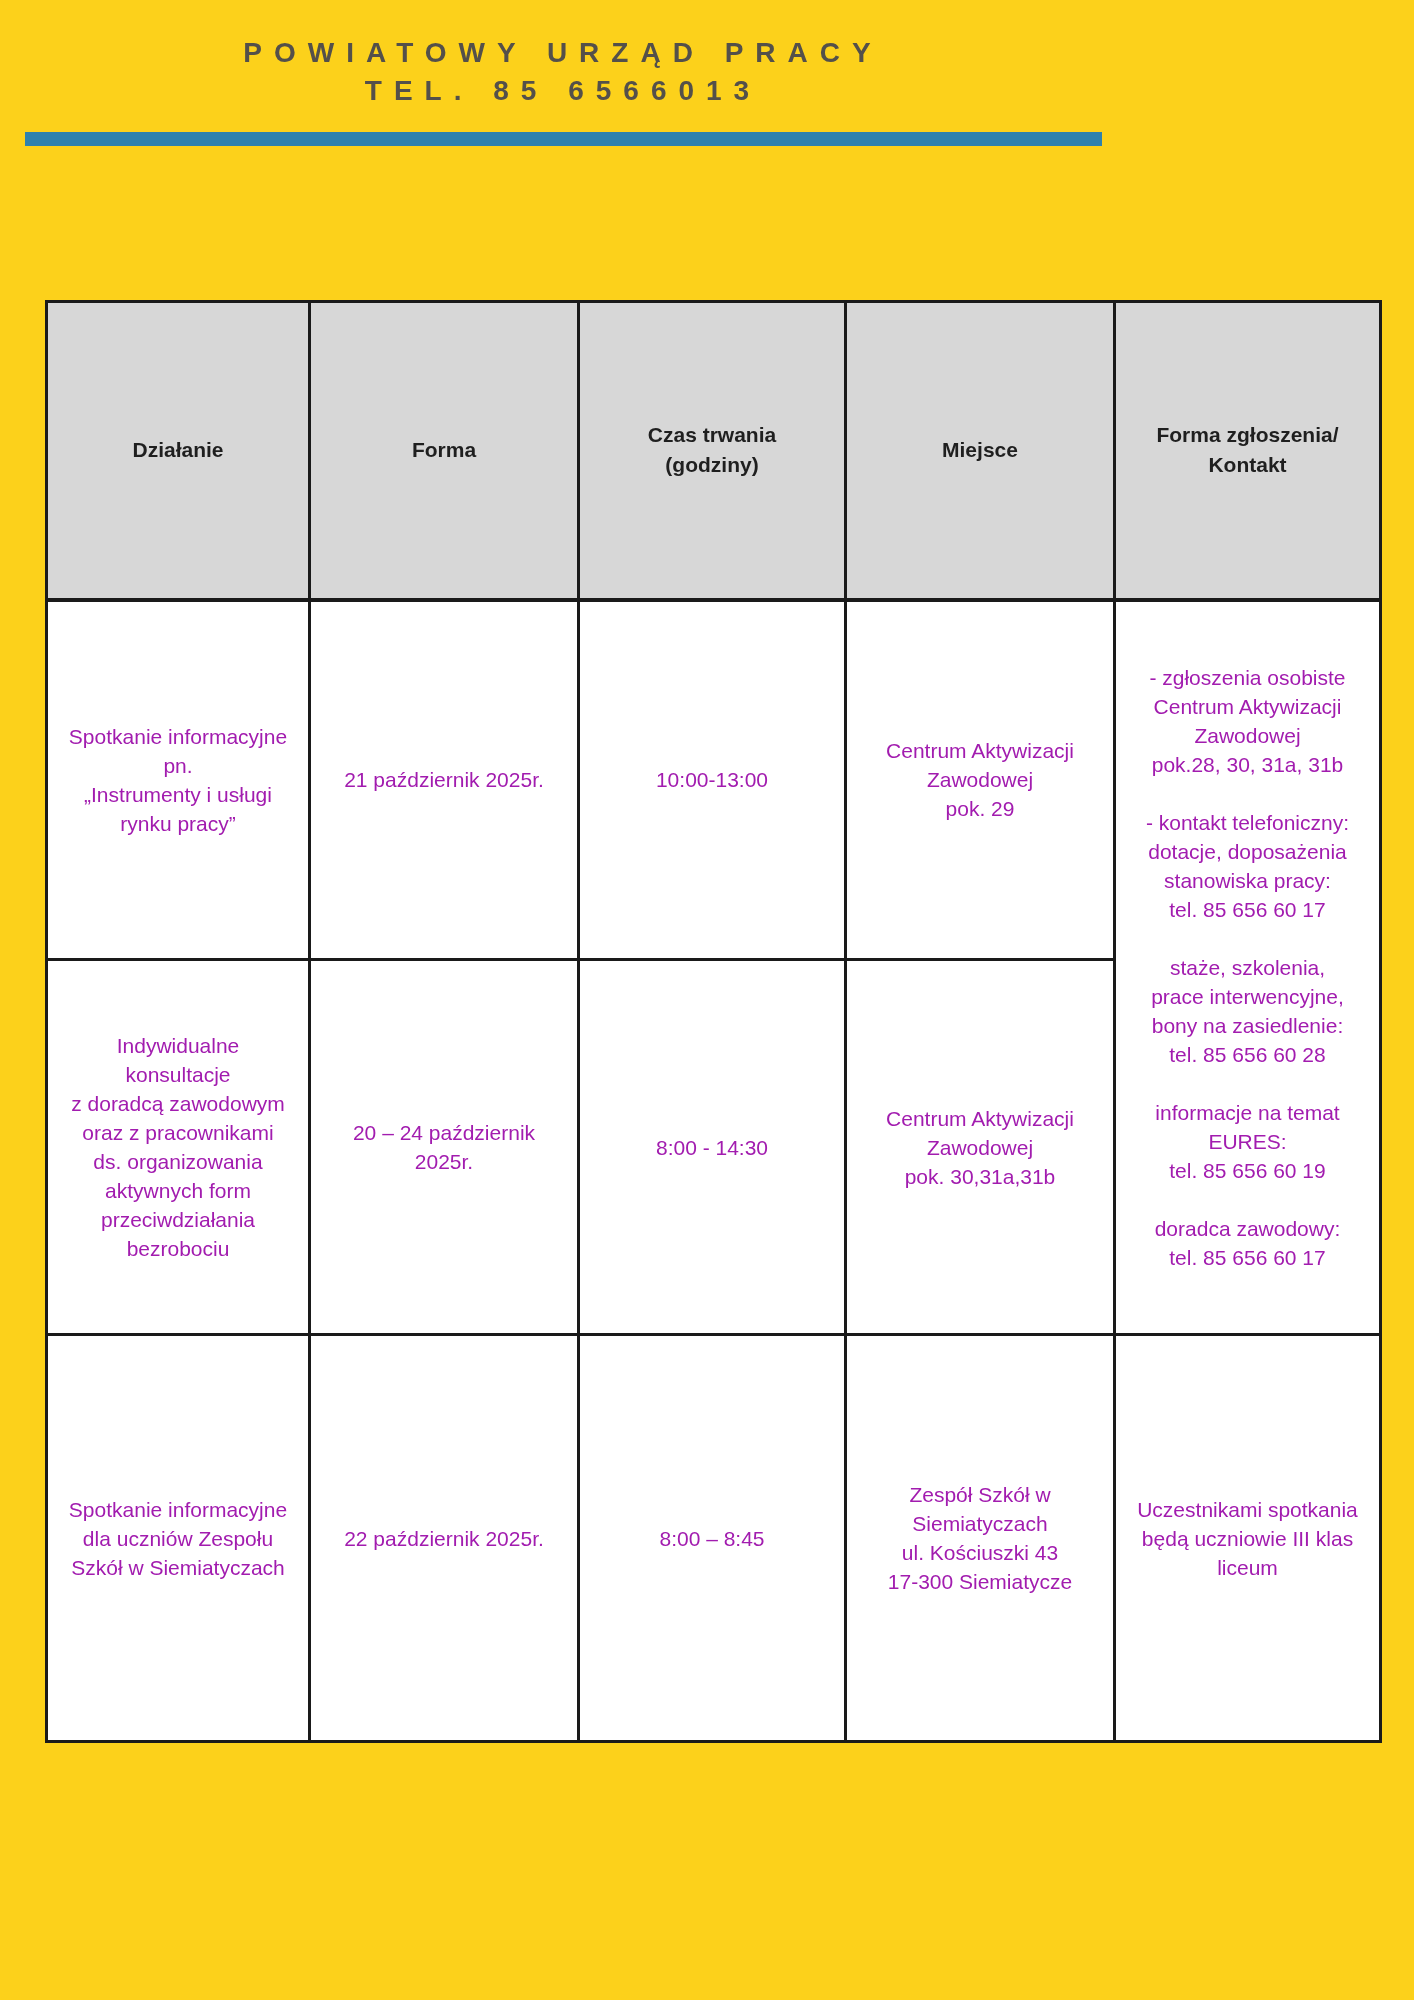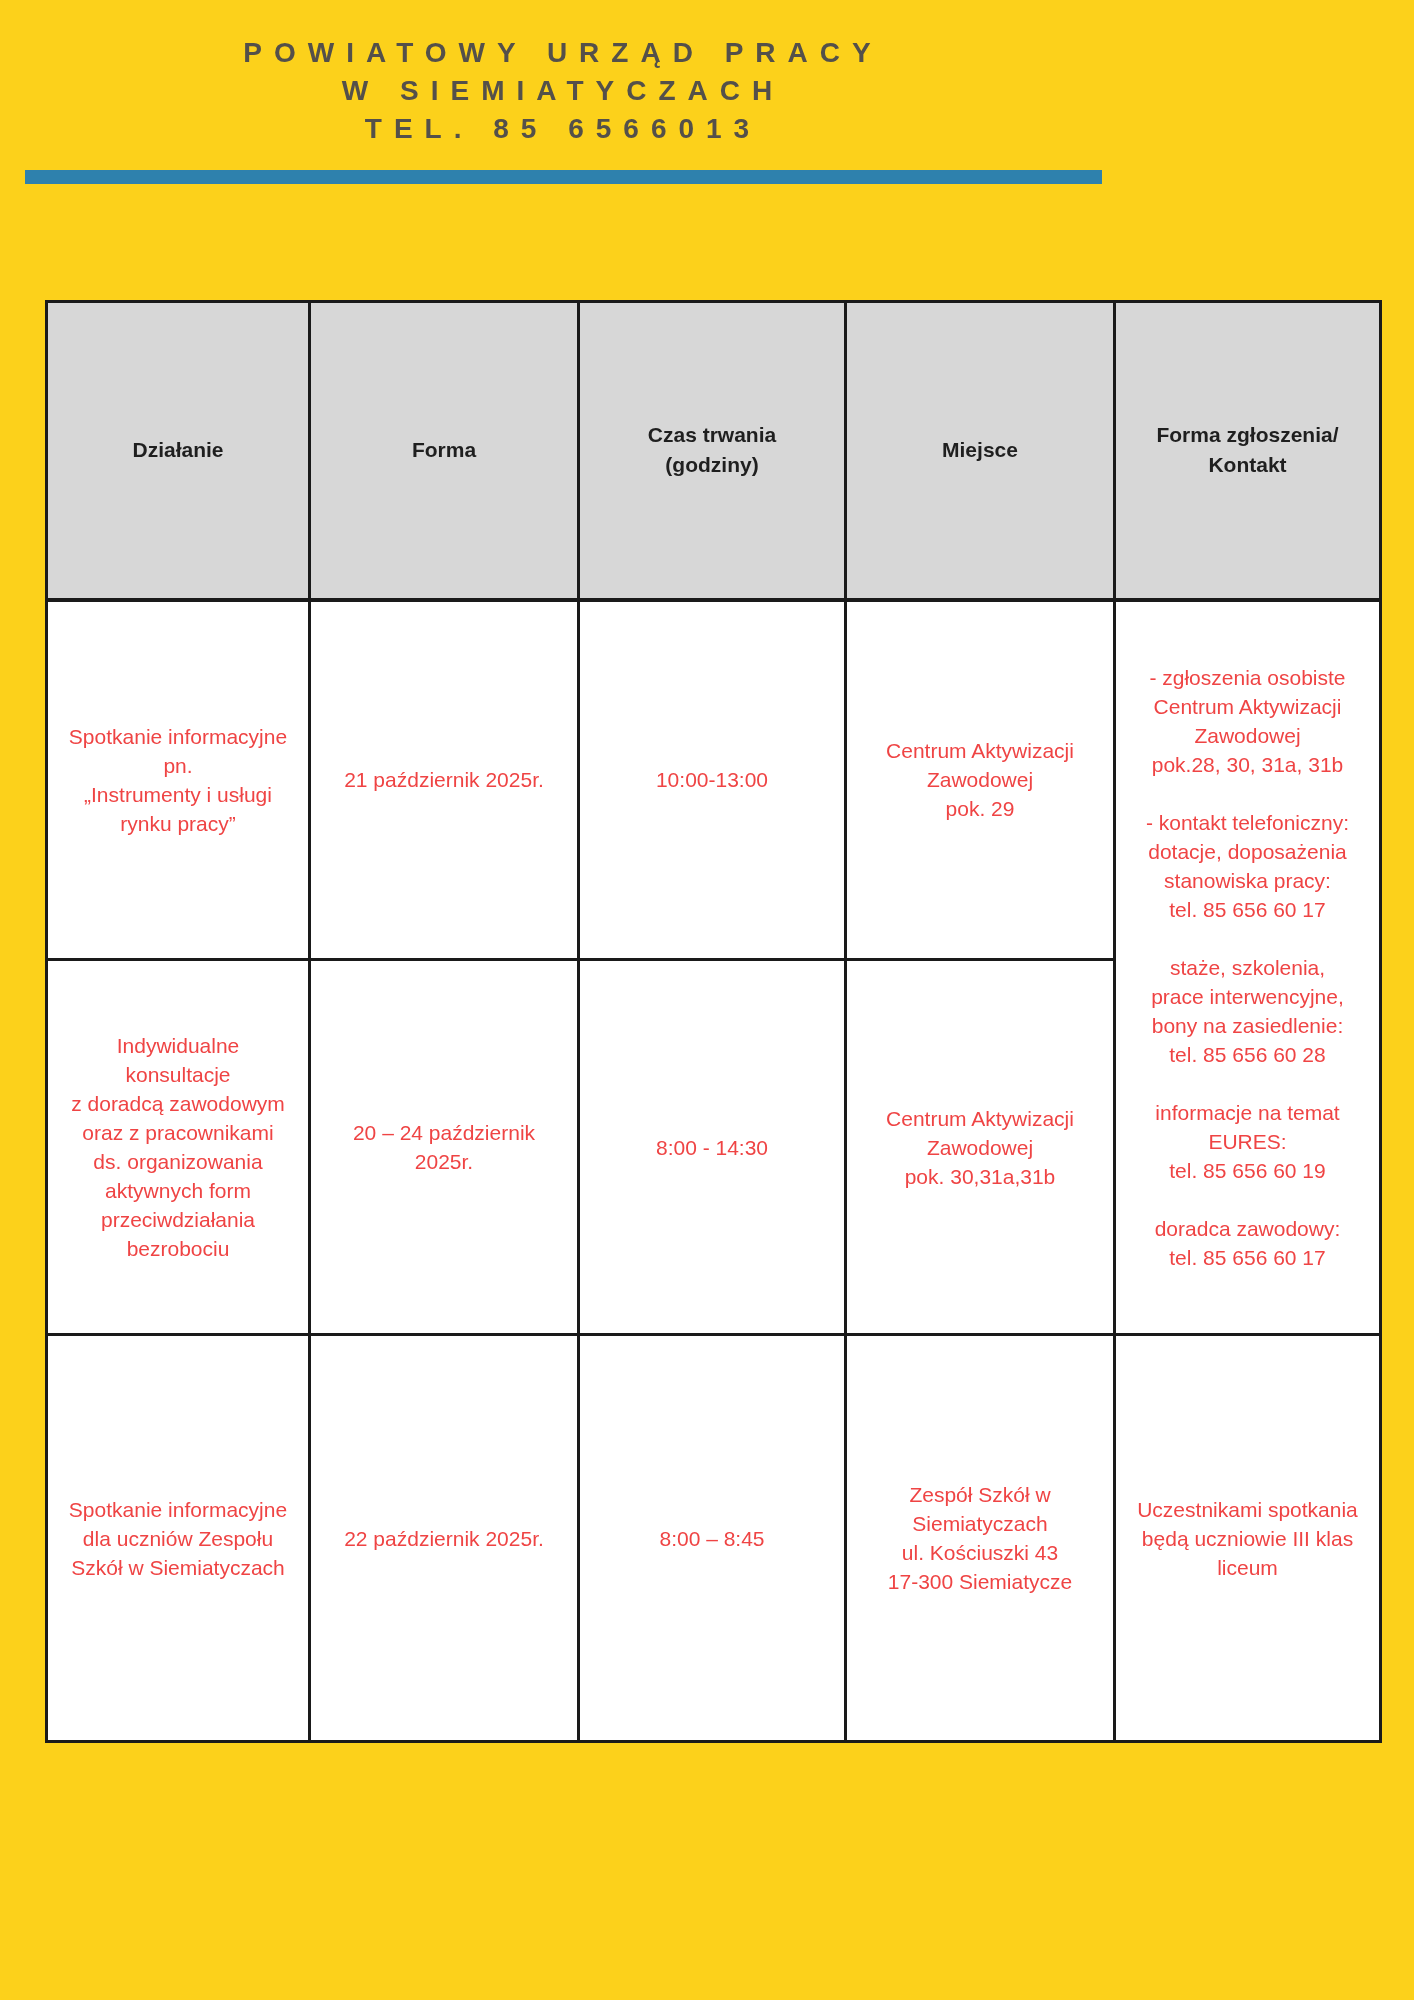--- a/index.html
+++ b/index.html
@@ -60,21 +60,21 @@
     font-size:21px;
     font-weight:700;
     color:#1F1F1F;
     line-height:30px;
     white-space:pre-line;
     border-bottom-width:4px;
   }
   table.sched td{
     font-size:21px;
     font-weight:400;
-    color:#ef4444;
+    color:#a21caf;
     line-height:29px;
     white-space:pre-line;
   }
   td.cell-kontakt{line-height:29px;}
   tr.r-head{height:298px;}
   tr.r1{height:360px;}
   tr.r2{height:375px;padding-left:32px;}
   tr.r3{height:407px;}
   col.c1{width:263px;}
   col.c2{width:269px;}
@@ -82,21 +82,20 @@
   col.c4{width:269px;}
   col.c5{width:266px;}
 </style>
 </head>
 <body>
 
 <div class="page">
 
   <div class="hdr">
     <div class="hdr-line">POWIATOWY URZĄD PRACY</div>
-    <div class="hdr-line">W SIEMIATYCZACH</div>
     <div class="hdr-line">TEL. 85 6566013</div>
     <div class="accent-bar"></div>
   </div>
 
   <table class="sched">
     <colgroup>
       <col class="c1">
         <col class="c2">
         <col class="c3">
         <col class="c4">

